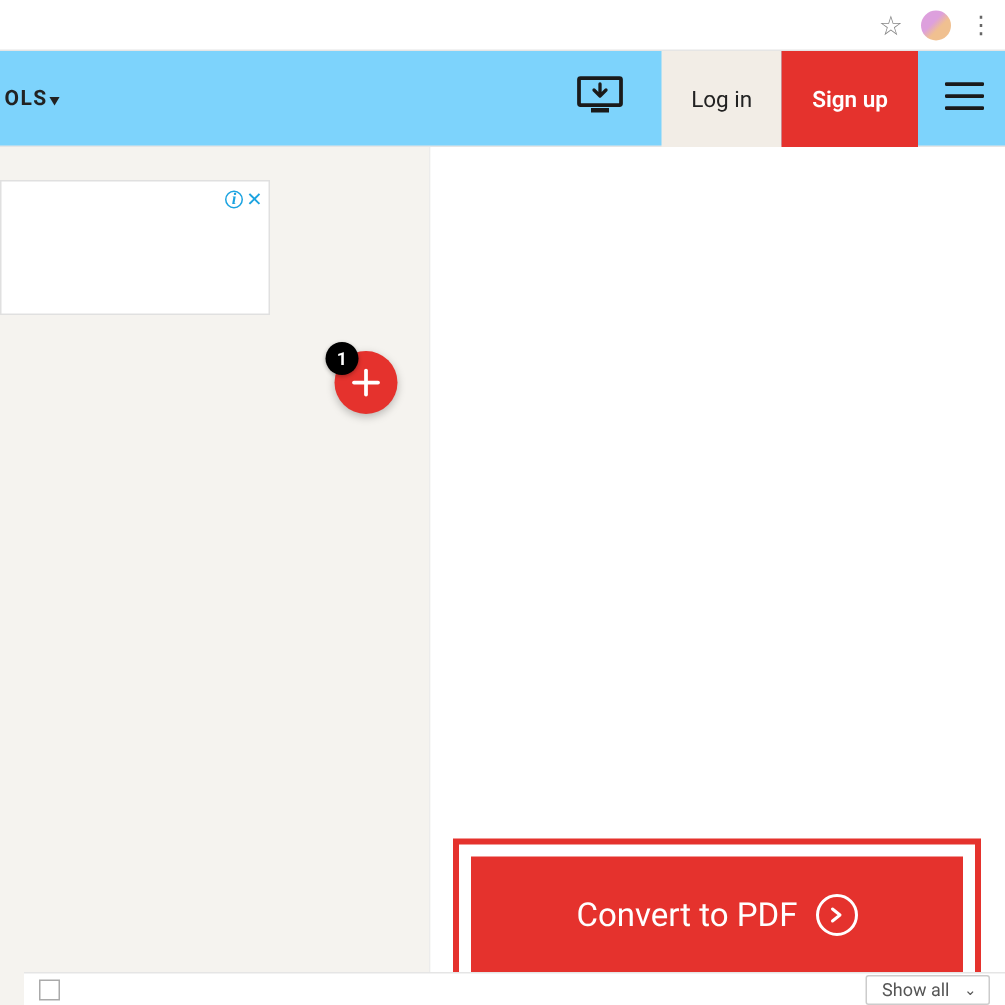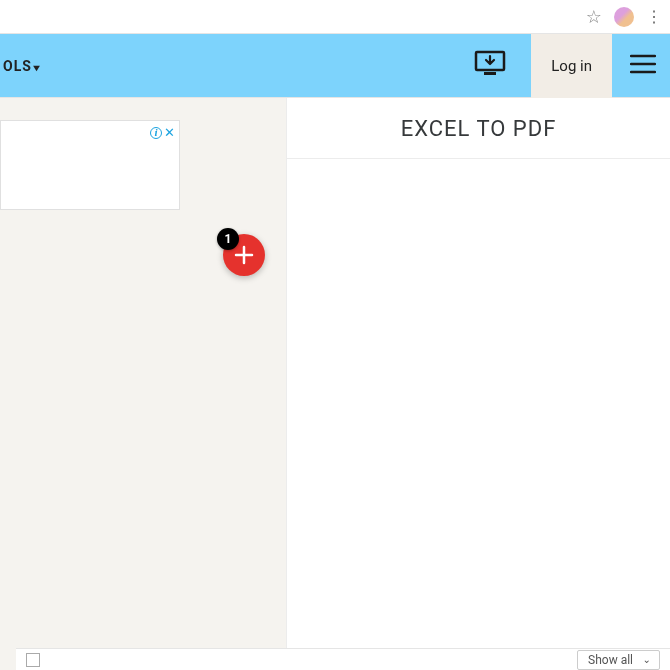--- a/index.html
+++ b/index.html
@@ -64,20 +64,23 @@
     <span class="monitor-icon">
       <svg width="32" height="28" viewBox="0 0 32 28">
         <rect x="2" y="2" width="28" height="18" rx="1" fill="none" stroke="#1a1a1a" stroke-width="2.5"></rect>
         <rect x="10" y="22" width="12" height="3" fill="#1a1a1a"></rect>
         <path d="M16 6 L16 13 M12 10 L16 14 L20 10" fill="none" stroke="#1a1a1a" stroke-width="2.2" stroke-linecap="round" stroke-linejoin="round"></path>
       </svg>
     </span>
     <button class="login-btn">
         <span>Log in</span>
       </button>
+    <button class="signup-btn">
+        <span>Sign up</span>
+      </button>
     <span class="hamburger">
       <svg width="26" height="20" viewBox="0 0 26 20">
         <line x1="1" y1="2" x2="25" y2="2" stroke="#1a1a1a" stroke-width="2.5" stroke-linecap="round"></line>
         <line x1="1" y1="10" x2="25" y2="10" stroke="#1a1a1a" stroke-width="2.5" stroke-linecap="round"></line>
         <line x1="1" y1="18" x2="25" y2="18" stroke="#1a1a1a" stroke-width="2.5" stroke-linecap="round"></line>
       </svg>
     </span>
   </div>
 </div>
 
@@ -94,22 +97,31 @@
           <span>1</span>
         </div>
       <svg width="20" height="20" viewBox="0 0 20 20">
         <line x1="10" y1="2" x2="10" y2="18" stroke="#fff" stroke-width="2.5" stroke-linecap="round"></line>
         <line x1="2" y1="10" x2="18" y2="10" stroke="#fff" stroke-width="2.5" stroke-linecap="round"></line>
       </svg>
     </div>
   </div>
 
   <div class="right-panel">
-    <div class="right-title">EXCEL TO PDF</div>
 
+    <div class="convert-wrapper">
+      <button class="convert-btn">
+        <span>Convert to PDF</span>
+        <span class="convert-icon">
+          <svg width="12" height="12" viewBox="0 0 12 12">
+            <path d="M3 2 L8 6 L3 10" fill="none" stroke="#fff" stroke-width="2" stroke-linecap="round" stroke-linejoin="round"></path>
+          </svg>
+        </span>
+      </button>
+    </div>
   </div>
 </div>
 
 <div class="footer">
   <div class="footer-left">
     <div class="footer-box"></div>
   </div>
   <div class="show-all">
     <span>Show all</span>
     <span class="show-caret">⌄</span>

